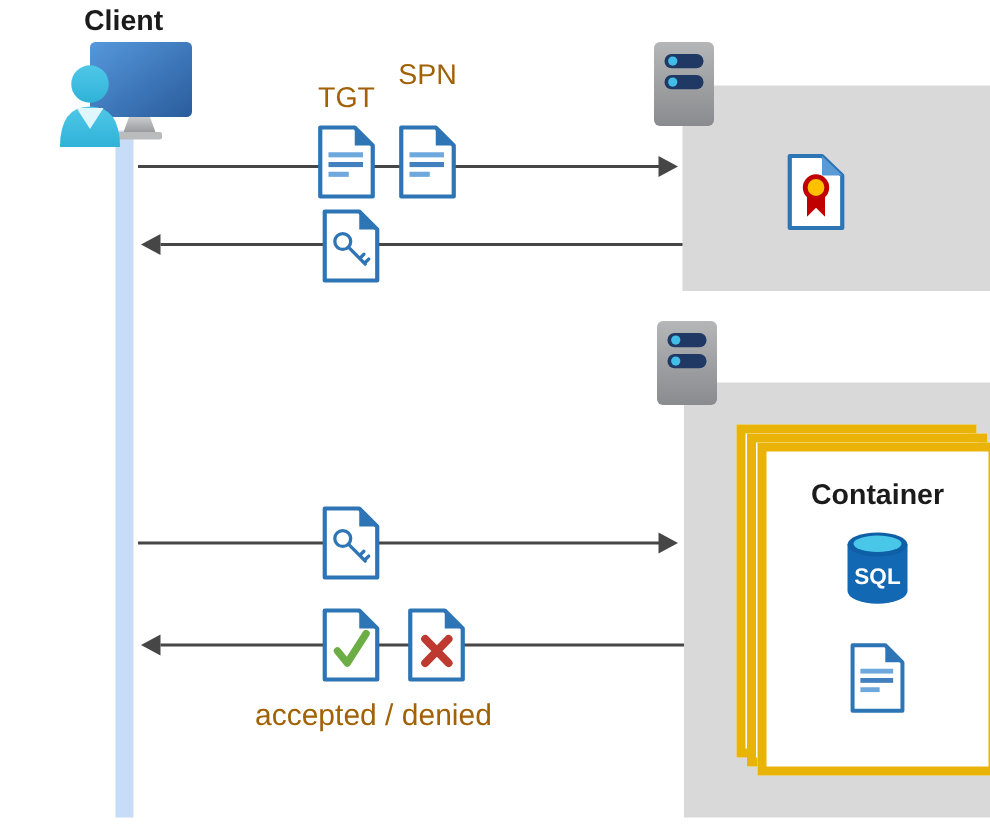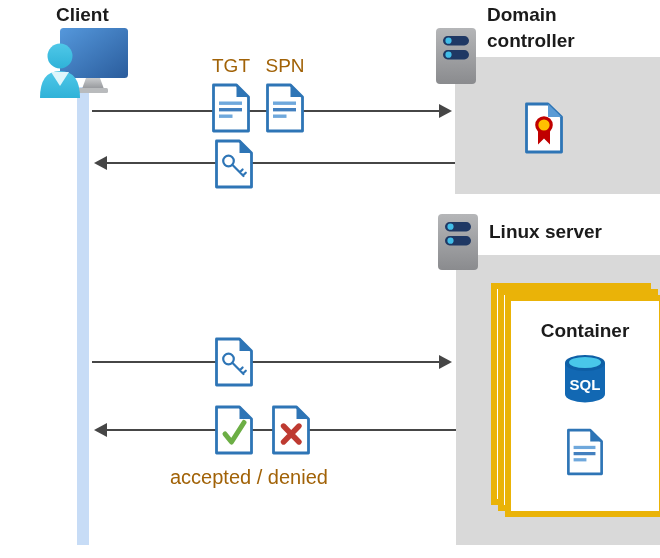--- a/index.html
+++ b/index.html
@@ -94,21 +94,21 @@
   <div class="line" style="left:79px; top:162px; width:348px;"></div>
   <div class="head-l" style="left:66px; top:156px;"></div>
 
   <div class="line" style="left:64px; top:361px; width:348px;"></div>
   <div class="head-r" style="left:411px; top:355px;"></div>
 
   <div class="line" style="left:79px; top:429px; width:349px;"></div>
   <div class="head-l" style="left:66px; top:423px;"></div>
 
   <div class="t abs tc" style="left:181px; top:55px; width:44px;">TGT</div>
-  <div class="t abs tc" style="left:235px; top:55px; width:44px;">SPN</div>
+  <div class="t abs tc" style="left:235px; top:40px; width:44px;">SPN</div>
 
   <svg class="abs" style="left:183px; top:83px;" width="40" height="50" viewBox="0 0 40 50">
     <use href="#docPage"></use>
       <use href="#docLines"></use>
   </svg>
   <svg class="abs" style="left:237px; top:83px;" width="40" height="50" viewBox="0 0 40 50">
     <use href="#docPage"></use>
       <use href="#docLines"></use>
   </svg>
   <svg class="abs" style="left:186px; top:139px;" width="40" height="50" viewBox="0 0 40 50">
@@ -124,32 +124,30 @@
   <svg class="abs" style="left:243px; top:405px;" width="40" height="50" viewBox="0 0 40 50">
     <use href="#docPage"></use>
     <path d="M12.5,21 L28,37 M28,21 L12.5,37" fill="none" stroke="#BE3A31" stroke-width="5.4" stroke-linecap="round"></path>
   </svg>
 
   <div class="t abs" style="left:142px; top:466px; font-size:20px;">accepted / denied</div>
 
   <svg class="abs" style="left:408px; top:28px;" width="40" height="56" viewBox="0 0 40 56">
     <use href="#srvBox"></use>
   </svg>
-  <div class="h abs" style="left:459px; top:2px; width:118px;">Domain controller</div>
   <svg class="abs" style="left:496px; top:102px;" width="40" height="52" viewBox="0 0 40 52">
     <path d="M2.5,2 H24 L37.5,15 V50 H2.5 Z" fill="#ffffff" stroke="#2E75B6" stroke-width="2.8" stroke-linejoin="round"></path>
     <path d="M24,2 L37.5,15 H24 Z" fill="#5B9BD5"></path>
     <polygon points="14,25 14,42.5 20,36.5 26,42.5 26,25" fill="#C00000"></polygon>
     <circle cx="20" cy="23" r="7.2" fill="#FFC000" stroke="#C00000" stroke-width="3.2"></circle>
   </svg>
 
   <svg class="abs" style="left:410px; top:214px;" width="40" height="56" viewBox="0 0 40 56">
     <use href="#srvBox"></use>
   </svg>
-  <div class="h abs" style="left:461px; top:219px;">Linux server</div>
 
   <div class="card" style="left:463px; top:283px;"></div>
   <div class="card" style="left:470px; top:289px;"></div>
   <div class="card" style="left:477px; top:295px;">
     <div class="card-inner">
       <div class="h" style="margin-top:17px; font-size:19px;">Container</div>
       <svg style="margin-top:10px;" width="46" height="50" viewBox="0 0 46 50">
         <path d="M3,9 L3,40 A20,8.5 0 0 0 43,40 L43,9 Z" fill="#1268B3"></path>
         <ellipse cx="23" cy="9" rx="20" ry="8" fill="#0E5FA6"></ellipse>
         <ellipse cx="23" cy="8.5" rx="16" ry="5.5" fill="#49C7E9"></ellipse>

